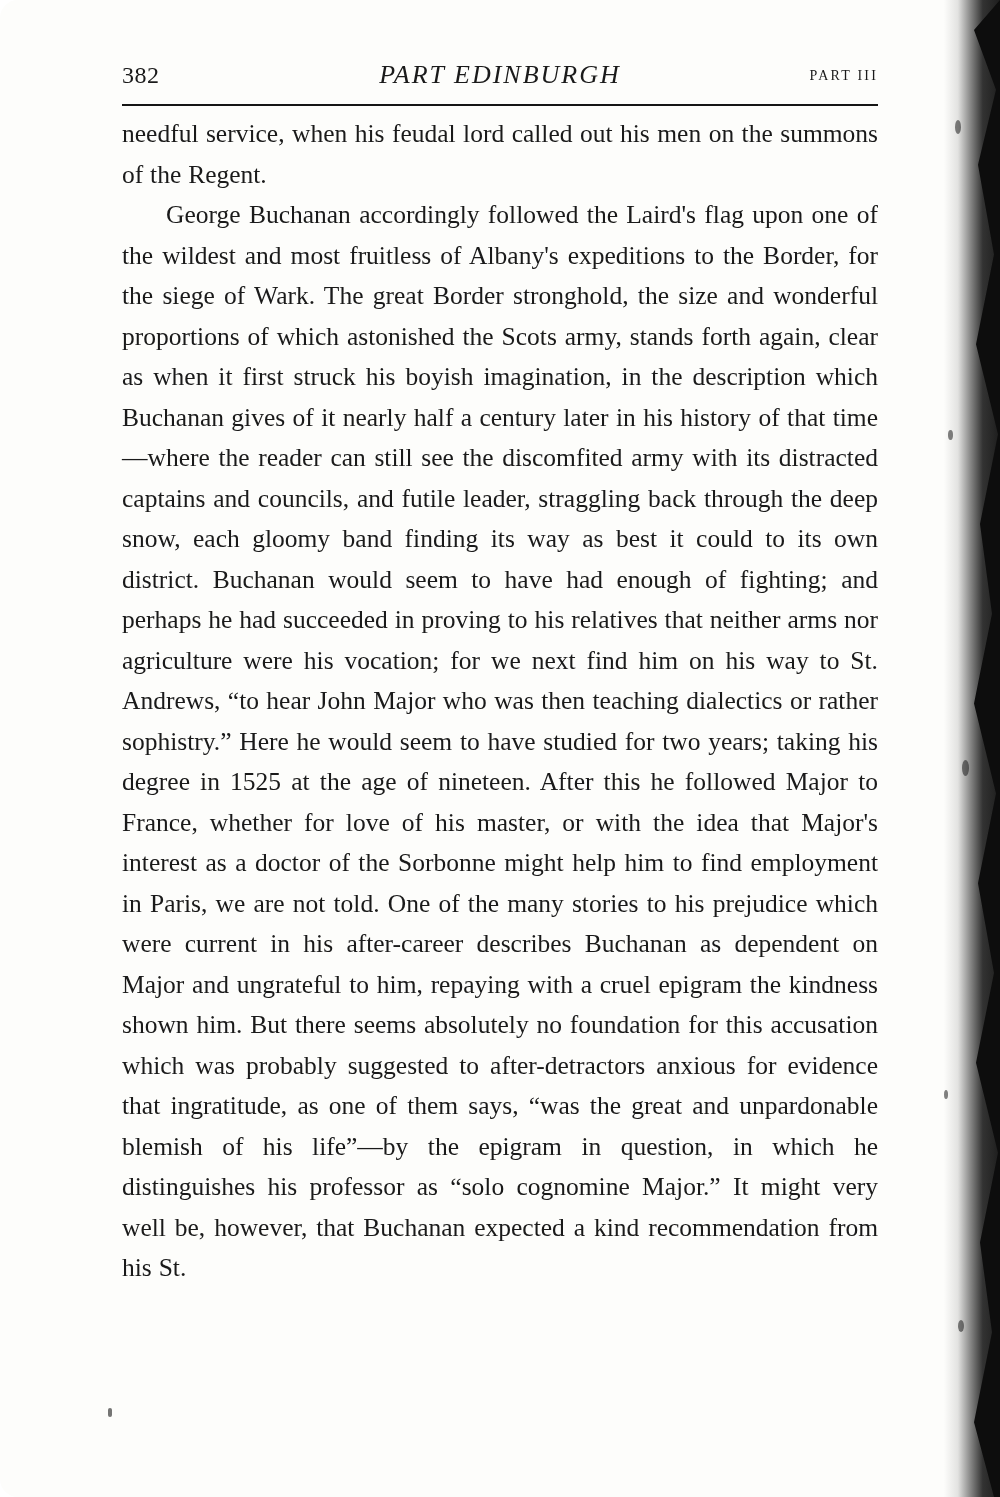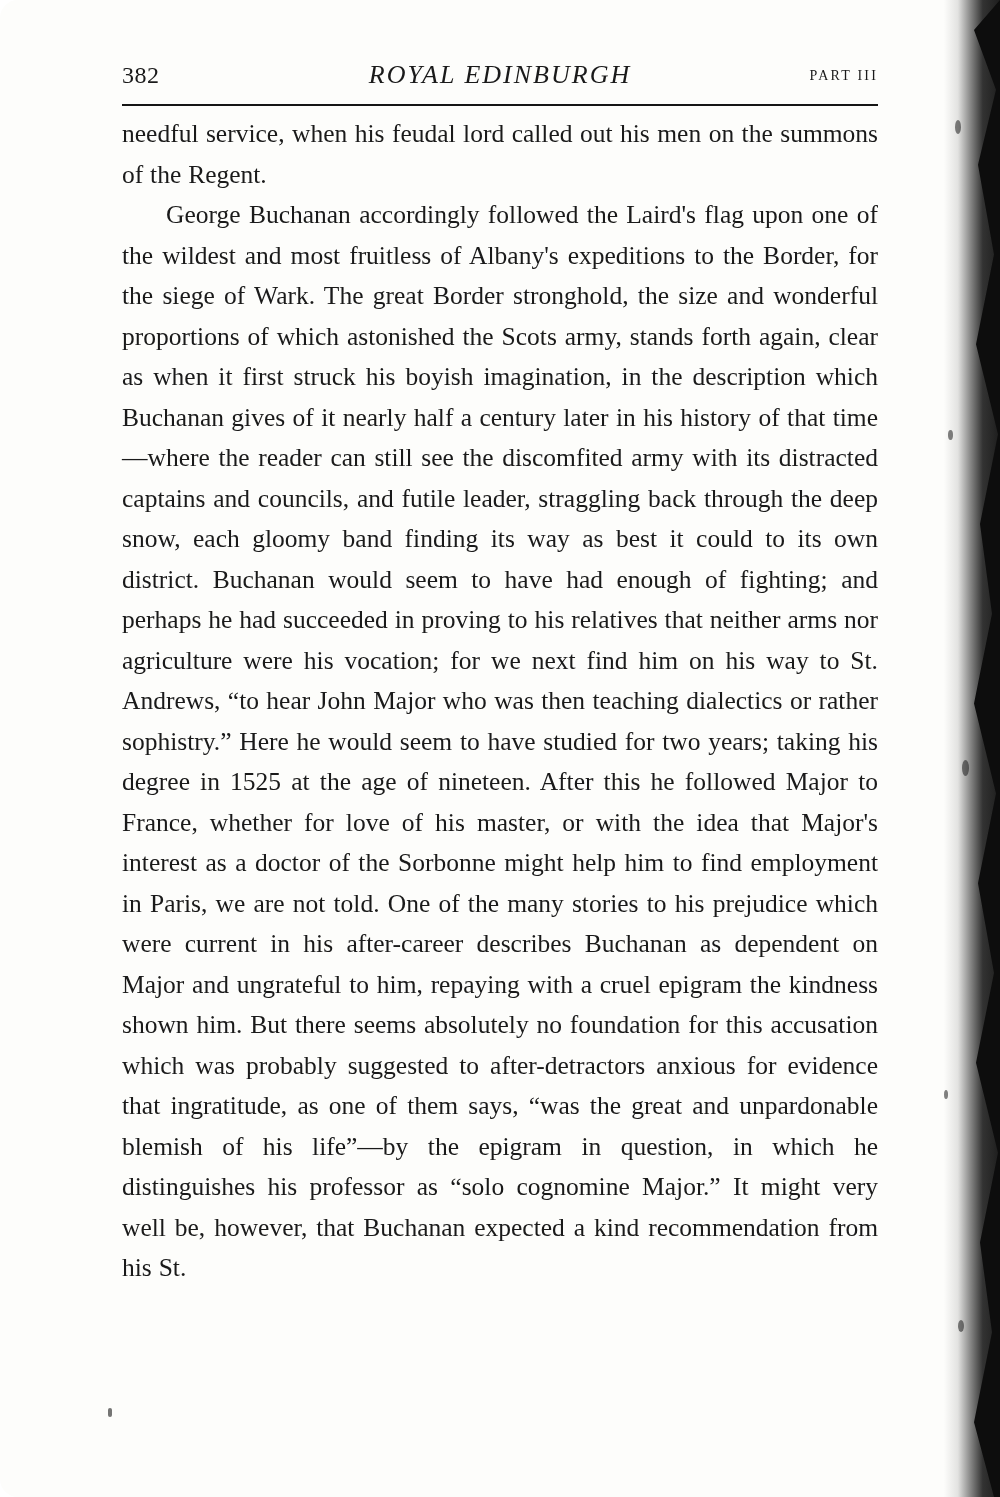--- a/index.html
+++ b/index.html
@@ -158,21 +158,21 @@
 </style>
 </head>
 <body>
 
 <div class="page">
 
   <div class="content">
 
     <div class="running-head">
       <div class="folio">382</div>
-      <div class="book-title">ROYAL EDINBURGH</div>
+      <div class="book-title">PART EDINBURGH</div>
       <div class="part-label">PART III</div>
     </div>
 
     <hr class="rule">
 
     <div class="body-text">
       <p>needful service, when his feudal lord called out his men on the summons of the Regent.</p>
       <p class="indent">George Buchanan accordingly followed the Laird's flag upon one of the wildest and most fruitless of Albany's expeditions to the Border, for the siege of Wark.   The great Border stronghold, the size and wonderful proportions of which astonished the Scots army, stands forth again, clear as when it first struck his boyish imagination, in the description which Buchanan gives of it nearly half a century later in his history of that time—where the reader can still see the discomfited army with its distracted captains and councils, and futile leader, straggling back through the deep snow, each gloomy band finding its way as best it could to its own district.   Buchanan would seem to have had enough of fighting; and perhaps he had succeeded in proving to his relatives that neither arms nor agriculture were his vocation; for we next find him on his way to St. Andrews, “to hear John Major who was then teaching dialectics or rather sophistry.”   Here he would seem to have studied for two years; taking his degree in 1525 at the age of nineteen. After this he followed Major to France, whether for love of his master, or with the idea that Major's interest as a doctor of the Sorbonne might help him to find employment in Paris, we are not told.   One of the many stories to his prejudice which were current in his after-career describes Buchanan as dependent on Major and ungrateful to him, repaying with a cruel epigram the kindness shown him.   But there seems absolutely no foundation for this accusation which was probably suggested to after-detractors anxious for evidence that ingratitude, as one of them says, “was the great and unpardonable blemish of his life”—by the epigram in question, in which he distinguishes his professor as “solo cognomine Major.”   It might very well be, however, that Buchanan expected a kind recommendation from his St.</p>
     </div>
 

